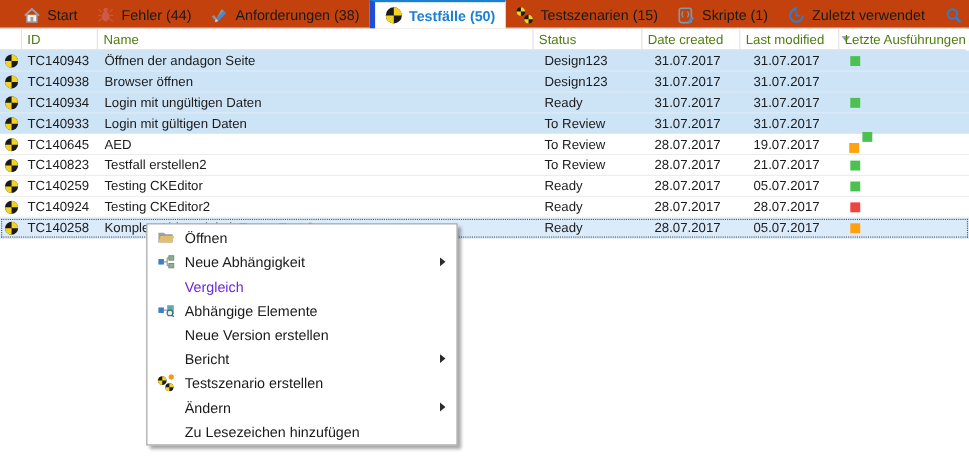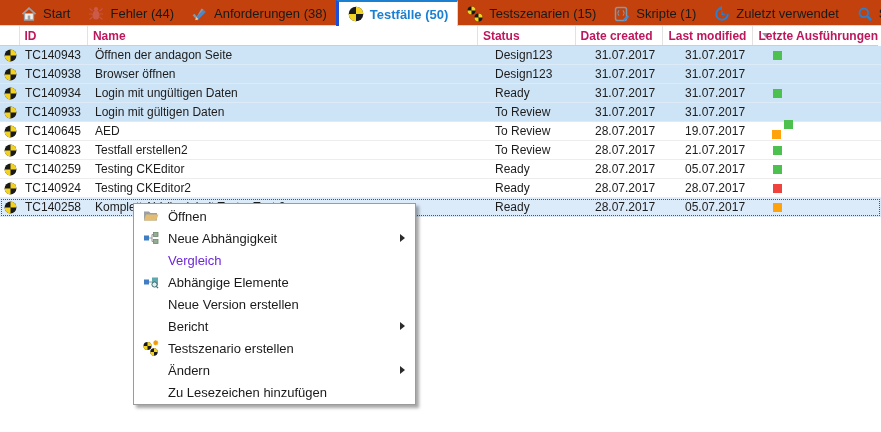--- a/index.html
+++ b/index.html
@@ -3,27 +3,27 @@
 <meta charset="utf-8">
 <style>
   html,body{margin:0;padding:0;background:#fff;}
   .app{position:relative;width:881px;height:432px;background:#fff;overflow:hidden;
        font-family:"Liberation Sans",sans-serif;-webkit-font-smoothing:antialiased;}
   
   .toolbar{position:absolute;left:0;top:0;width:881px;height:26px;display:flex;align-items:stretch;
            background:#c2410c;border-bottom:1px solid #d6d6d6;box-sizing:border-box;padding-left:12px;}
   .tab{display:flex;align-items:center;gap:6px;padding:0 9px;font-size:13px;color:#1a1a1a;
        border-top:2px solid transparent;white-space:nowrap;}
-  .tab.active{background:#fff;border-top:2px solid #1b7fd2;border-left:3px solid #1d4ed8;
+  .tab.active{background:#fff;border-top:2px solid #1b7fd2;border-left:5px solid #1d4ed8;
        border-right:1px solid #d6d6d6;color:#1b7fd2;font-weight:bold;margin-bottom:-1px;}
   .tab .icon{display:flex;align-items:center;}
   .tab .icon svg{width:16px;height:16px;}
   
   .thead{position:absolute;top:26px;left:0;width:878px;height:20px;display:flex;background:#fff;
-         border-bottom:1px solid #c2d1de;box-sizing:border-box;font-size:12px;color:#be185d;font-weight:bold;}
+         border-bottom:1px solid #c2d1de;box-sizing:border-box;font-size:12px;color:#4d7c0f;}
   .th{display:flex;align-items:center;padding-left:5px;border-right:1px solid #e2e2e2;
       box-sizing:border-box;height:100%;white-space:nowrap;}
   .w-icon{width:20px;padding-left:0;}
   .w-id{width:70px;}  .w-name{width:400px;}  .w-status{width:100px;}
   .w-mod{width:90px;} .w-created{width:90px;} .w-exec{flex:1;border-right:none;}
   .caret{width:0;height:0;border-left:4px solid transparent;border-right:4px solid transparent;
          border-top:5px solid #8f9aa6;margin-left:16px;}
   
   .rows{position:absolute;top:46px;left:0;width:881px;}
   .row{display:flex;height:19px;line-height:18px;font-size:12px;color:#1c1c1c;

